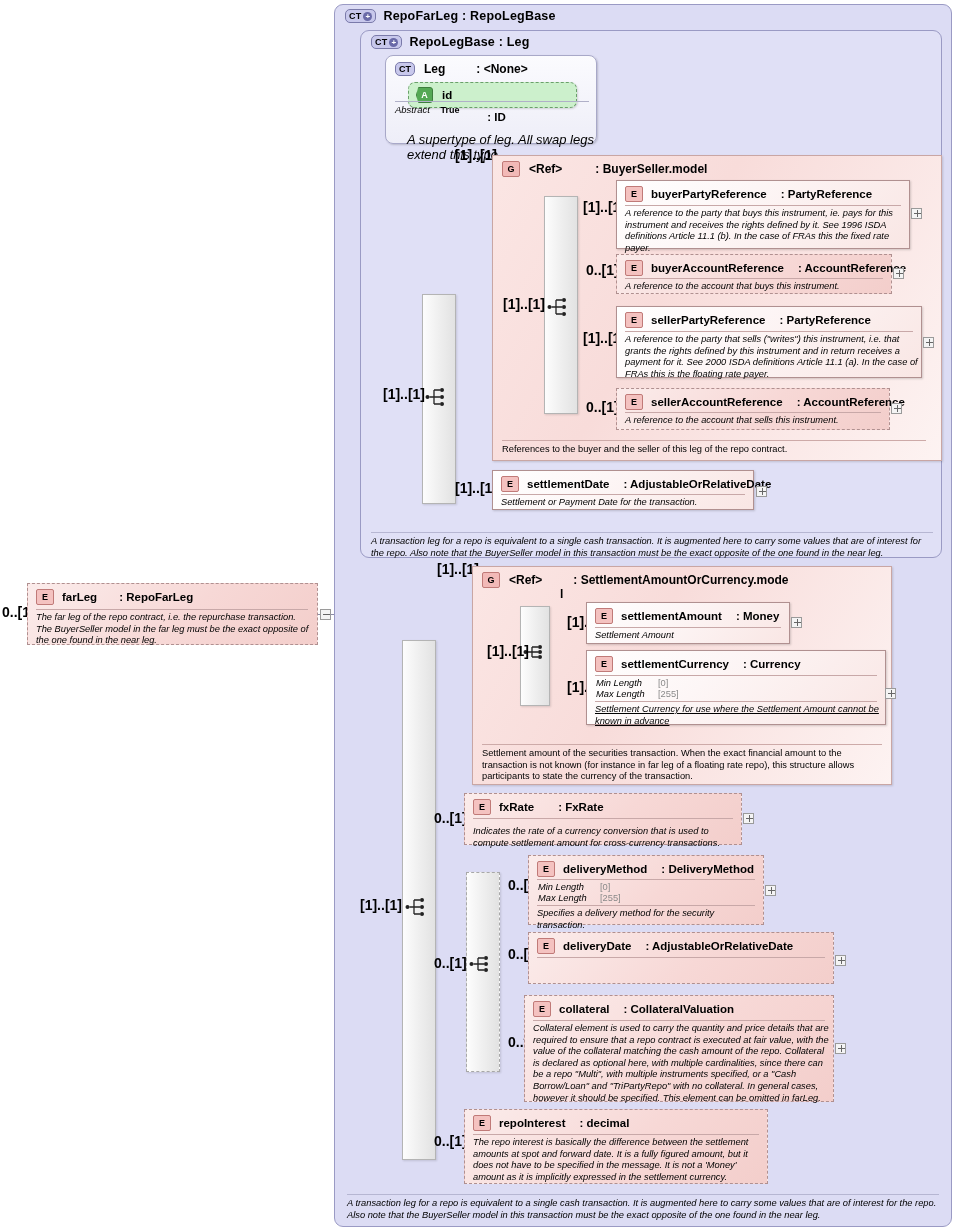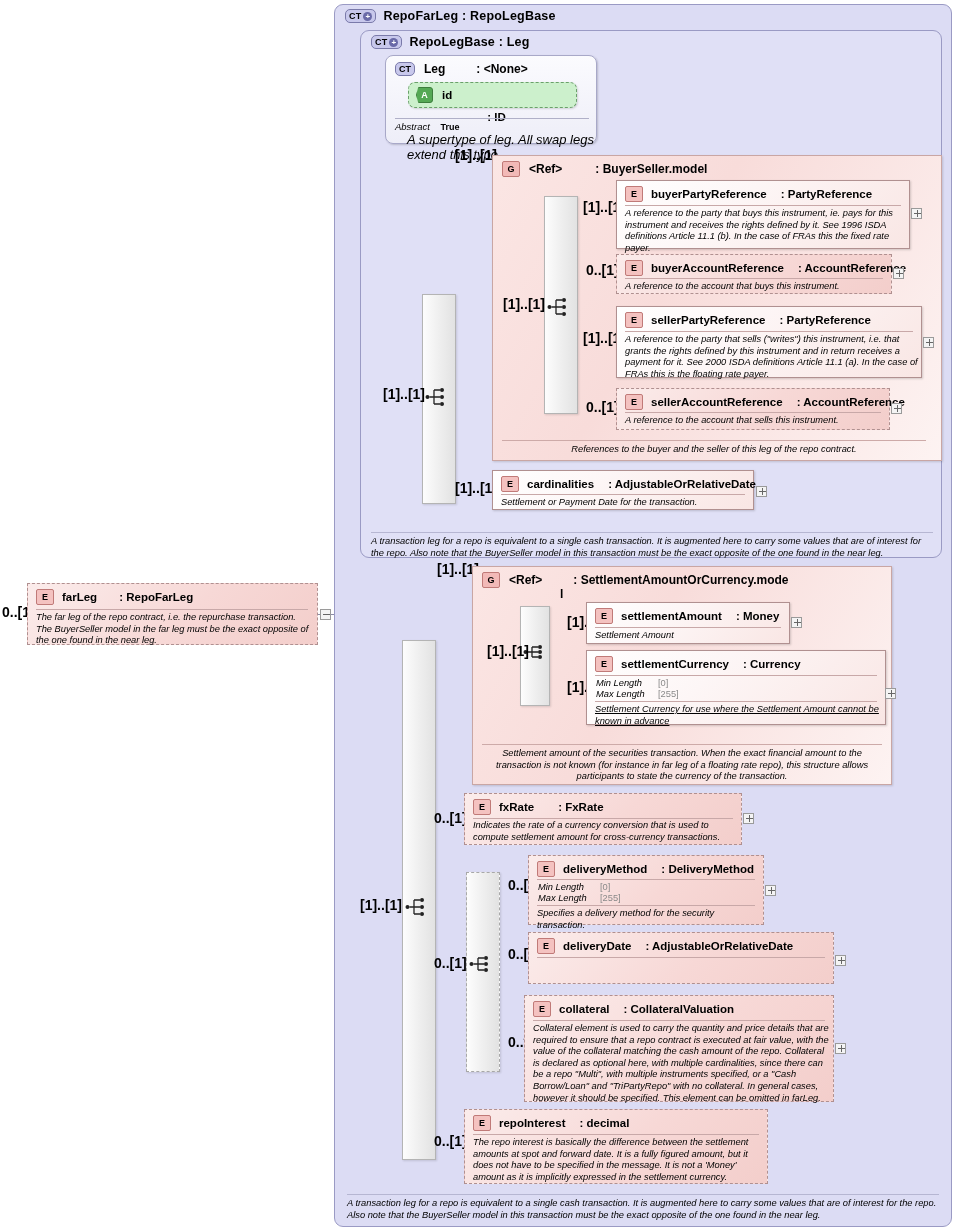--- a/index.html
+++ b/index.html
@@ -104,22 +104,22 @@
   .gbox{
     border:1px solid #c9a6a4;
     background:linear-gradient(120deg,#fbe6e4 0%,#f8dcda 40%,#fdf3f2 100%);
     box-shadow:1px 1px 2px rgba(0,0,0,.15);
   }
   .gbox .ghead{
     position:absolute;left:9px;top:5px;display:flex;align-items:center;gap:9px;
     font-size:12px;font-weight:bold;white-space:nowrap;
   }
   .gdoc{
-    position:absolute;font-size:9.3px;font-style:italic;line-height:11.6px;
-    border-top:1px solid #cdaaa8;padding-top:3px;text-align:center;
+    position:absolute;font-size:9.3px;line-height:11.6px;
+    border-top:1px solid #cdaaa8;padding-top:3px;
   }
 
   
   .seqbar{
     position:absolute;border:1px solid #b4b4b4;
     background:linear-gradient(90deg,#fdfdfd 0%,#efefef 50%,#e2e2e2 100%);
     box-shadow:1px 1px 2px rgba(0,0,0,.13);
   }
   .seqbar.dash{border:1px dashed #a8a8a8;}
   .seqicon{position:absolute;width:26px;height:22px;}
@@ -218,21 +218,21 @@
     <span>Leg</span>
     <span style="margin-left:22px;">: &lt;None&gt;</span>
   </div>
   <div class="attrbox" style="left:22px;top:80px;width:160px;height:24px;top:26px;">
     <span class="abadge">
         <span>A</span>
       </span>
     <span>id</span>
     <span style="margin-left:26px;margin-top:43px;">: ID</span>
   </div>
-  <div class="legfacets" style="top:62px;width:194px;">
+  <div class="legfacets" style="top:45px;width:194px;">
     <i>Abstract</i>
     <b style="margin-left:8px;font-size:9px;">True</b>
   </div>
   <div class="legdoc" style="top:76px;width:198px;">A supertype of leg. All swap legs extend this type.</div>
 </div>
 
 <div class="card abs" style="left:2px;top:604px;">0..[1]</div>
 <div class="ebox dashed abs" style="left:27px;top:583px;width:291px;height:62px;">
   <div class="ehead">
     <span class="ebadge">
@@ -333,21 +333,21 @@
   <div class="edoc" style="left:8px;top:26px;width:262px;">A reference to the account that sells this instrument.</div>
 </div>
 <div class="pm plus abs" style="left:891px;top:403px;"></div>
 
 <div class="card abs" style="left:455px;top:480px;">[1]..[1]</div>
 <div class="ebox solidwhite abs" style="left:492px;top:470px;width:262px;height:40px;">
   <div class="ehead">
     <span class="ebadge">
         <span>E</span>
       </span>
-    <span>cardinalities</span>
+    <span>settlementDate</span>
     <span style="margin-left:6px;">: AdjustableOrRelativeDate</span>
   </div>
   <div class="erule" style="left:8px;top:23px;width:244px;"></div>
   <div class="edoc" style="left:8px;top:26px;width:248px;">Settlement or Payment Date for the transaction.</div>
 </div>
 <div class="pm plus abs" style="left:756px;top:486px;"></div>
 
 <div class="seqbar abs" style="left:402px;top:640px;width:34px;height:520px;"></div>
 <svg class="seqicon abs" style="left:405px;top:896px;" viewBox="0 0 26 22">
   <circle cx="2.5" cy="11" r="2" fill="#222"></circle>
@@ -417,21 +417,21 @@
 <div class="card abs" style="left:434px;top:810px;">0..[1]</div>
 <div class="ebox dashed abs" style="left:464px;top:793px;width:278px;height:52px;">
   <div class="ehead">
     <span class="ebadge">
         <span>E</span>
       </span>
     <span>fxRate</span>
     <span style="margin-left:16px;">: FxRate</span>
   </div>
   <div class="erule" style="left:8px;top:24px;width:260px;"></div>
-  <div class="edoc" style="left:8px;top:26px;width:264px;font-style:italic;">Indicates the rate of a currency conversion that is used to compute settlement amount for cross-currency transactions.</div>
+  <div class="edoc" style="left:8px;top:32px;width:264px;font-style:italic;">Indicates the rate of a currency conversion that is used to compute settlement amount for cross-currency transactions.</div>
 </div>
 <div class="pm plus abs" style="left:743px;top:813px;"></div>
 
 <div class="seqbar dash abs" style="left:466px;top:872px;width:34px;height:200px;"></div>
 <svg class="seqicon abs" style="left:469px;top:953px;" viewBox="0 0 26 22">
   <circle cx="2.5" cy="11" r="2" fill="#222"></circle>
   <path d="M4.5 11 H9 M9 5 V17 M9 5 H15 M9 11 H15 M9 17 H15" stroke="#222" stroke-width="1.3" fill="none"></path>
   <circle cx="17" cy="5" r="2" fill="#222"></circle>
   <circle cx="17" cy="11" r="2" fill="#222"></circle>
   <circle cx="17" cy="17" r="2" fill="#222"></circle>

